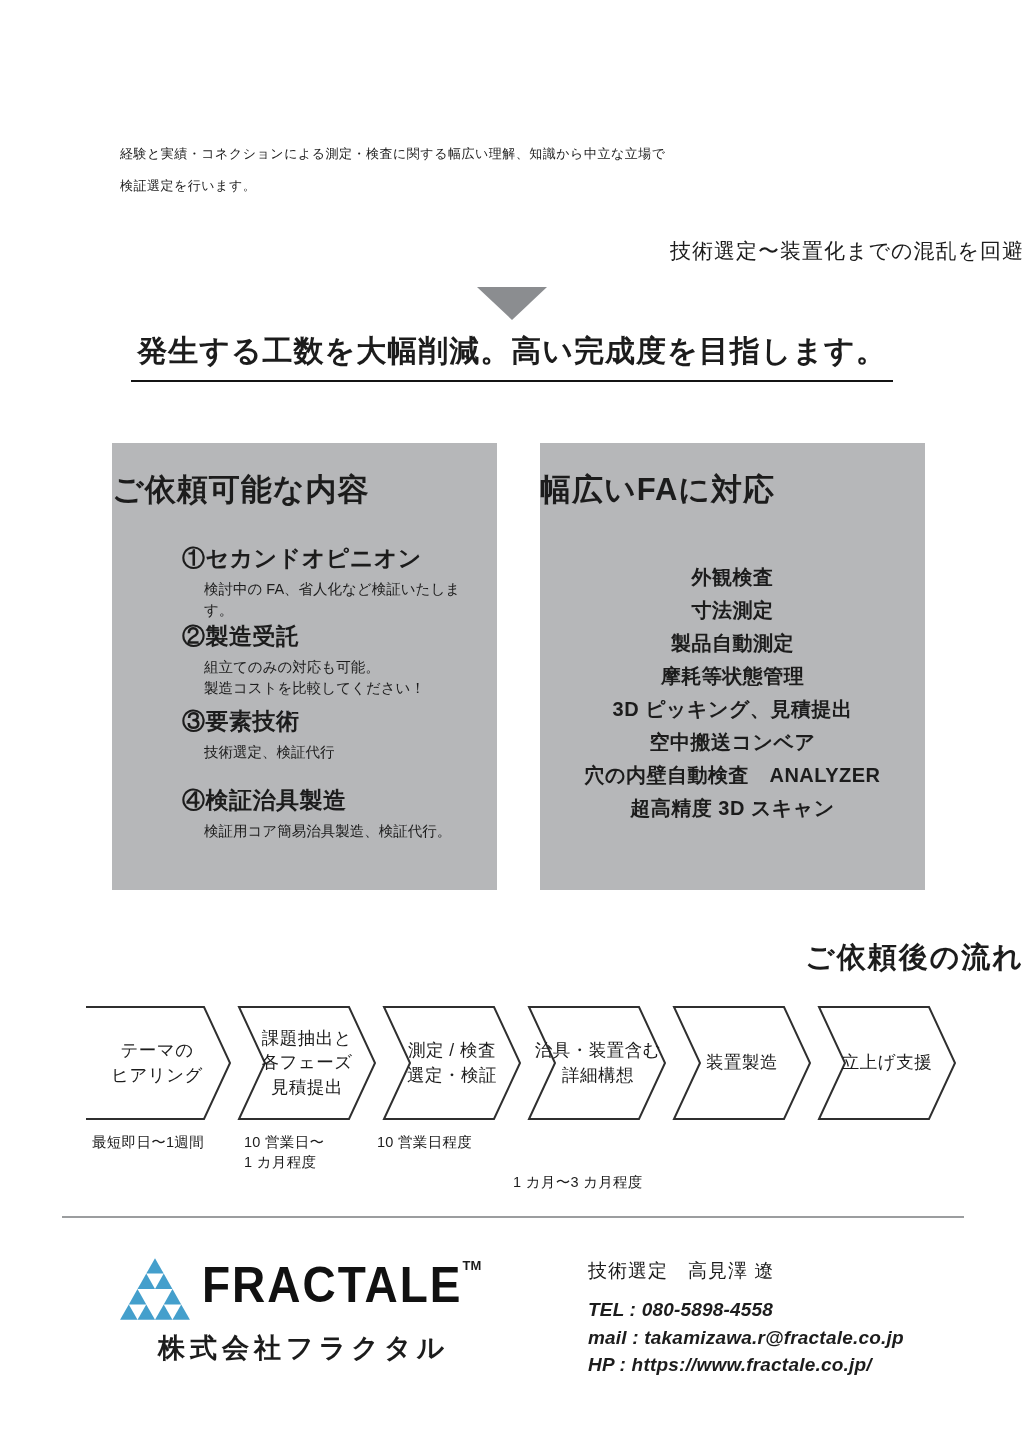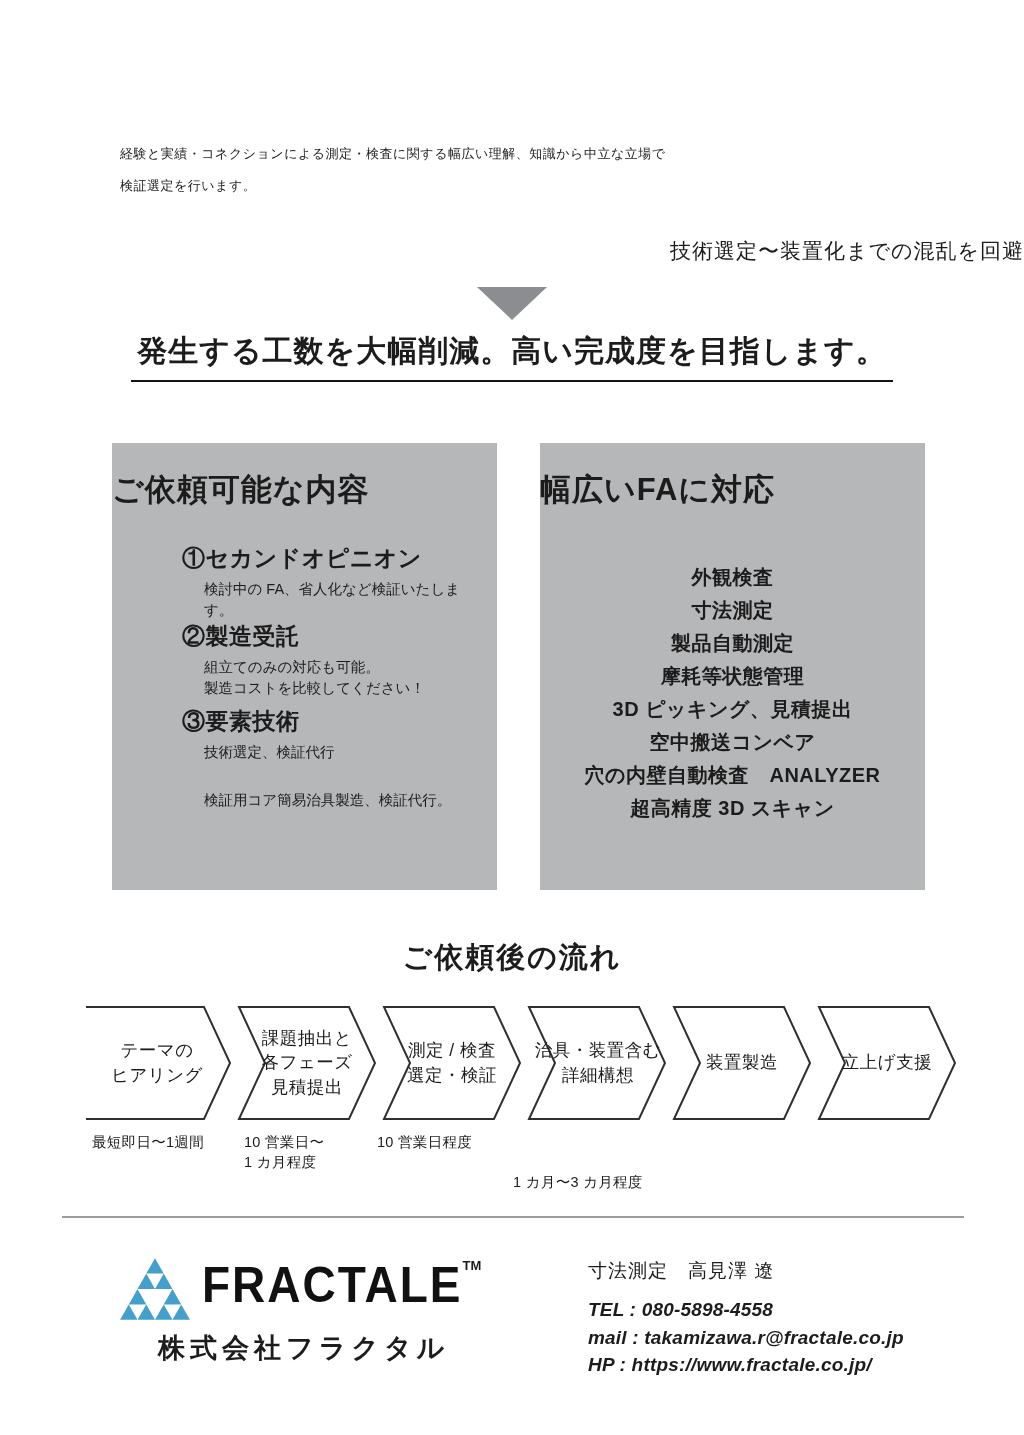--- a/index.html
+++ b/index.html
@@ -40,21 +40,21 @@
   .box-item{position:absolute;left:70px;width:300px;}
   .box-item-heading{font-size:23px;font-weight:bold;letter-spacing:0.5px;}
   .box-item-desc{margin:5px 0 0 22px;font-size:14.5px;line-height:21px;}
   .fa-list{
     position:absolute;top:118px;left:0;width:100%;text-align:center;
     font-size:20px;font-weight:bold;line-height:33px;letter-spacing:0.5px;
   }
 
   
   .flow-title{
-    position:absolute;left:0;top:938px;width:1024px;text-align:center;
+    position:absolute;left:0;top:938px;width:1024px;text-align:right;
     font-size:29px;font-weight:bold;letter-spacing:2px;
   }
   .flow-svg{position:absolute;left:86px;top:1006px;}
   .flow-label{
     position:absolute;top:1006px;height:113px;display:flex;align-items:center;
     justify-content:center;text-align:center;font-size:17.5px;line-height:1.38;
     letter-spacing:0.5px;
   }
   .flow-duration{
     position:absolute;top:1132px;font-size:14.5px;line-height:20px;letter-spacing:0.3px;
@@ -106,20 +106,21 @@
     <div class="box-item" style="top:178px;">
       <div class="box-item-heading">②製造受託</div>
       <div class="box-item-desc pre">組立てのみの対応も可能。
 製造コストを比較してください！</div>
     </div>
     <div class="box-item" style="top:263px;">
       <div class="box-item-heading">③要素技術</div>
       <div class="box-item-desc pre">技術選定、検証代行</div>
     </div>
     <div class="box-item" style="top:342px;">
+      <div class="box-item-heading">④検証治具製造</div>
       <div class="box-item-desc pre">検証用コア簡易治具製造、検証代行。</div>
     </div>
   </div>
 
   <div class="gray-box box-right">
     <div class="box-title">幅広いFAに対応</div>
     <div class="fa-list">
       <div>外観検査</div>
       <div>寸法測定</div>
       <div>製品自動測定</div>
@@ -175,21 +176,21 @@
       <polygon points="61.5,47 53,62 70,62"></polygon>
     </g>
   </svg>
 
   <div class="brand-row">
     <span class="brand">FRACTALE</span><span class="tm">TM</span>
   </div>
 
   <div class="company">株式会社フラクタル</div>
 
-  <div class="contact-person">寸法測定　高見澤 遼</div>
+  <div class="contact-person">技術選定　高見澤 遼</div>
 
   <div class="contact-lines">
     <div>TEL : 080-5898-4558</div>
     <div>mail : takamizawa.r@fractale.co.jp</div>
     <div>HP : https://www.fractale.co.jp/</div>
   </div>
 
 </div>
 
 </body></html>

